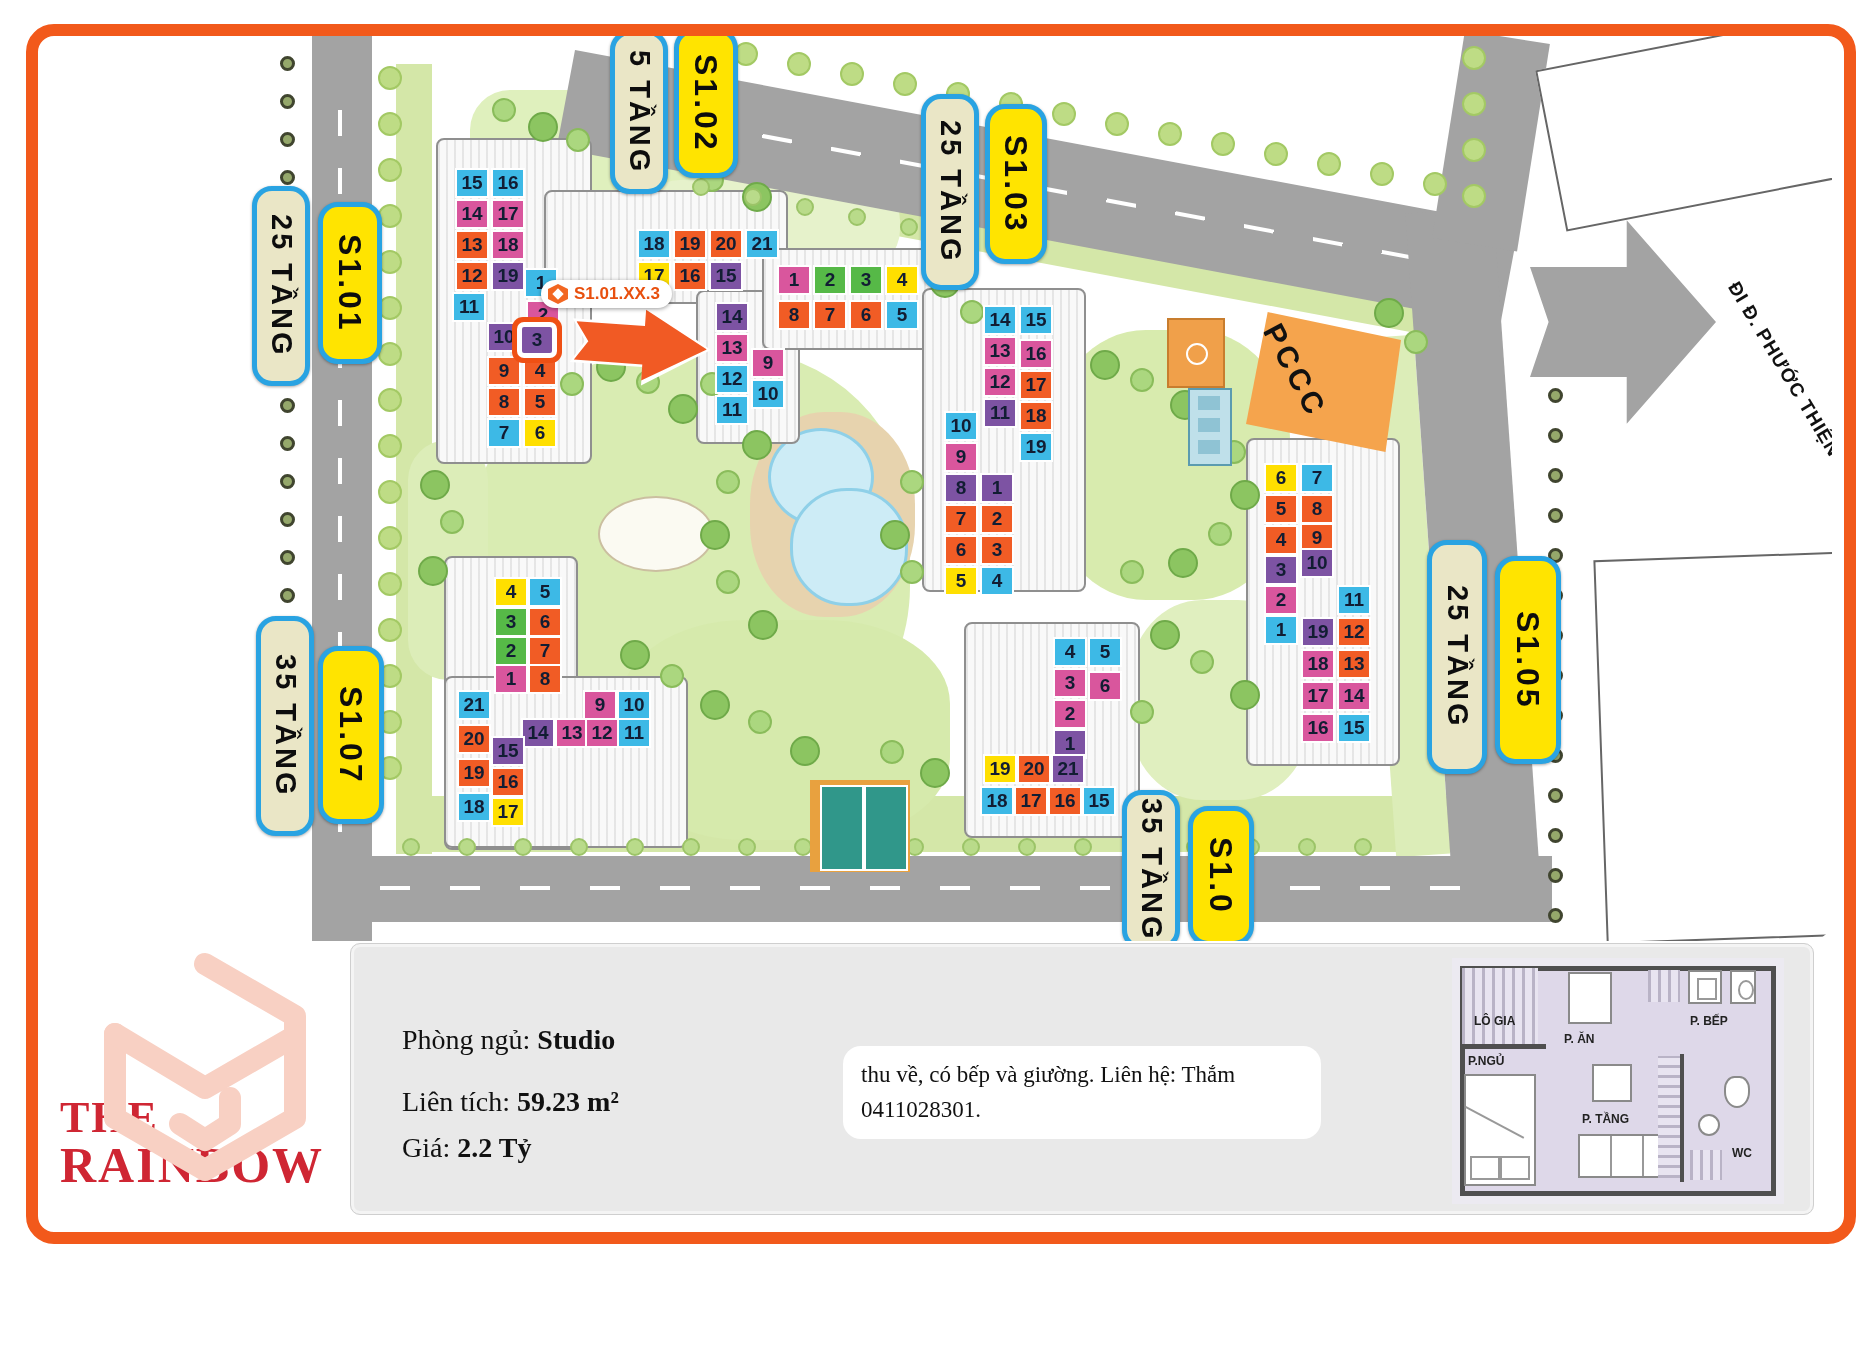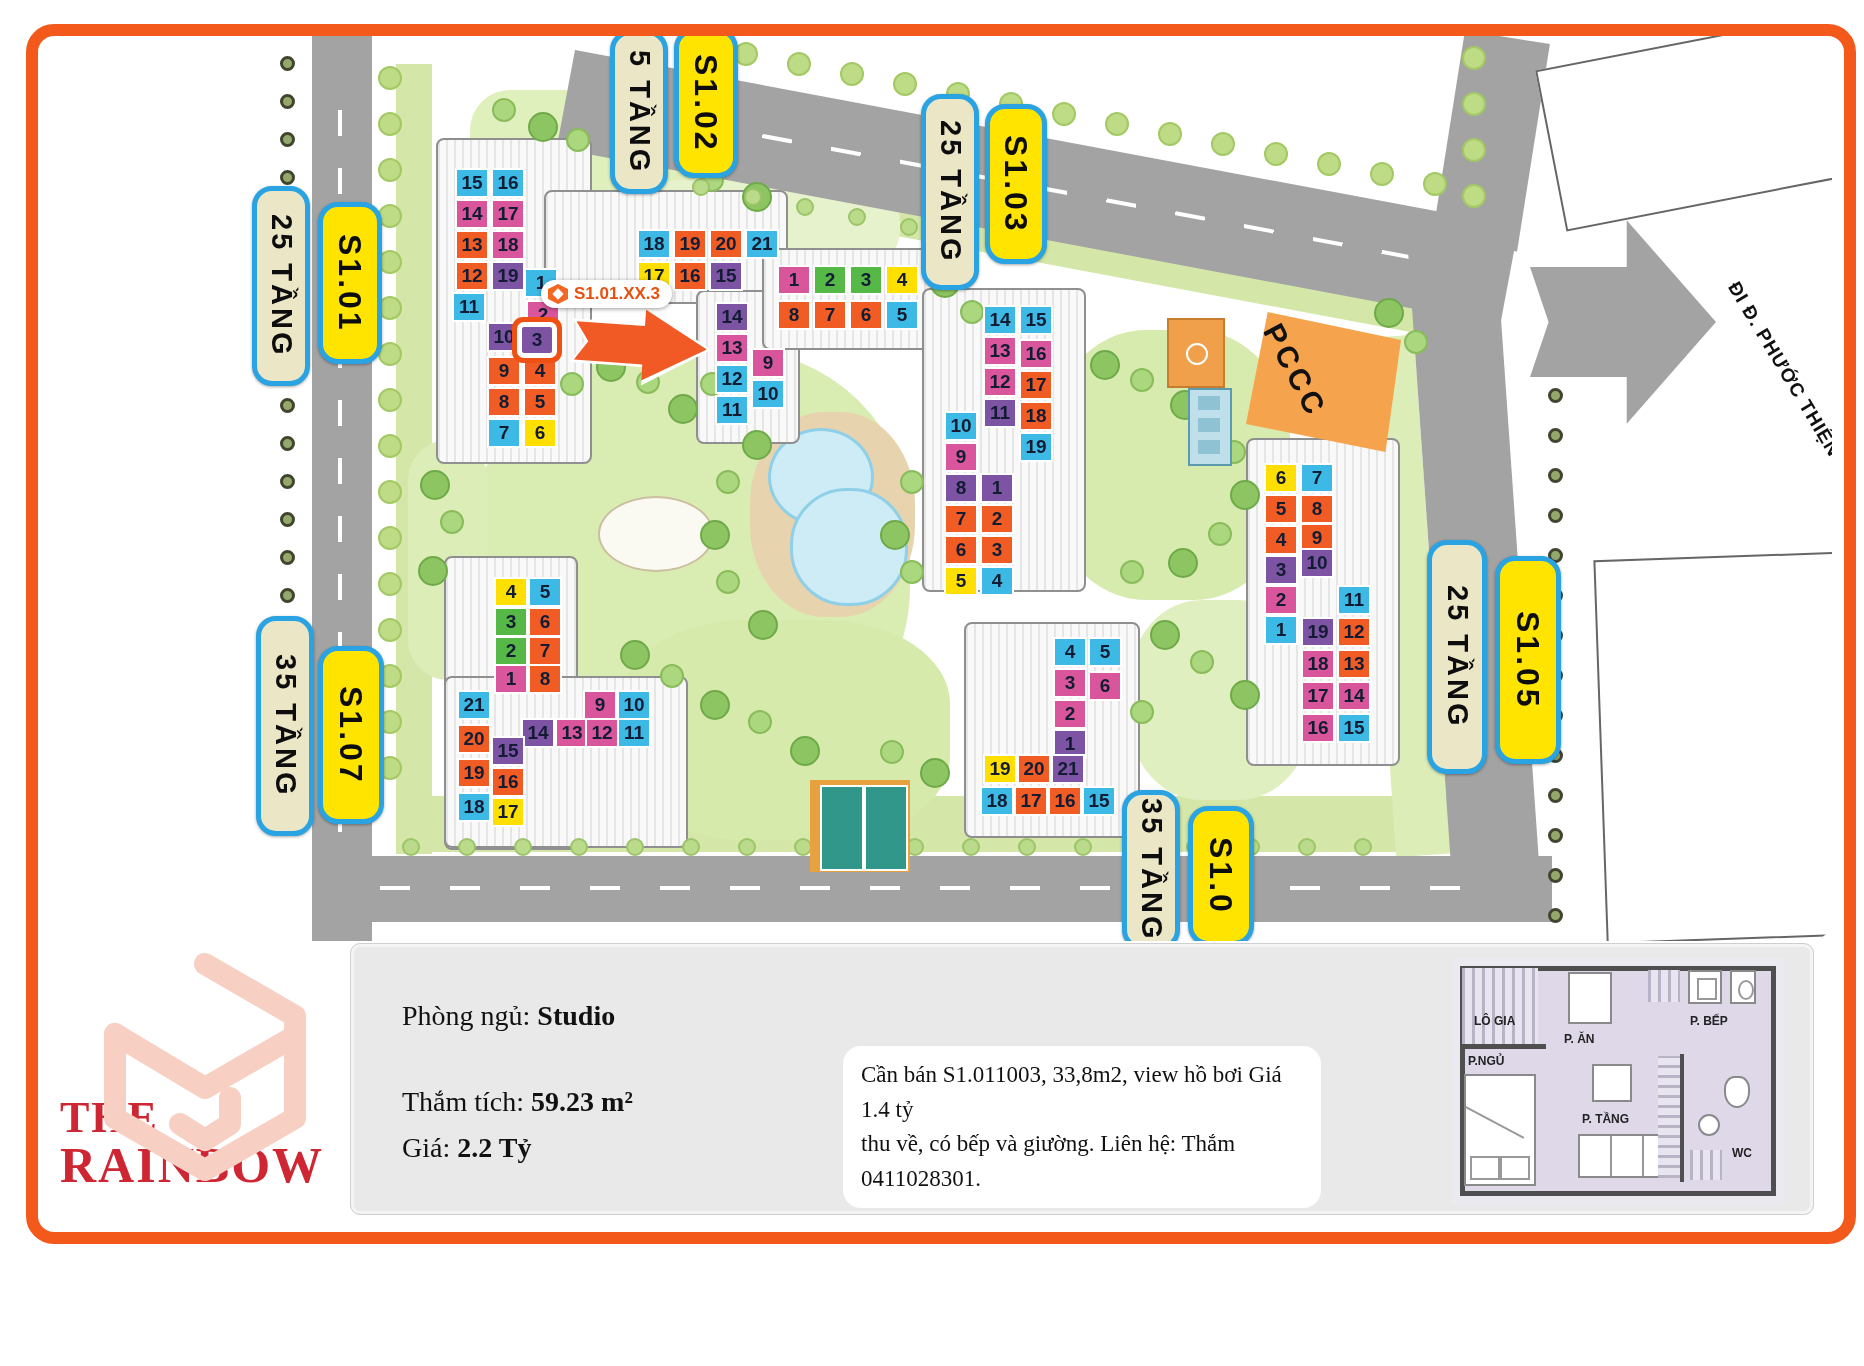--- a/index.html
+++ b/index.html
@@ -456,35 +456,34 @@
         <path d="M 100 176 L 125 192 L 150 176 L 150 150"></path>
       </g>
     </svg>
 
     <div class="brand-serif" style="left:10px;top:1095px;position:fixed;"></div>
   </div>
   <div class="brand-serif" style="left:60px;top:1092px;">THE</div>
   <div class="brand-serif" style="left:60px;top:1136px;font-size:50px;">RAINBOW</div>
 
   <div id="panel"></div>
-  <div class="inforow" style="top:1000px;">
+  <div class="inforow" style="top:1024px;">
     <span>Phòng ngủ:</span>
     <b>Studio</b>
   </div>
   <div class="inforow" style="top:1086px;">
-    <span>Thắm tích:</span>
+    <span>Liên tích:</span>
     <b>59.23</b>
     <b>m²</b>
   </div>
   <div class="inforow" style="top:1132px;">
     <span>Giá:</span>
     <b>2.2 Tỷ</b>
   </div>
   <div id="desc">
-    <div>Cần bán S1.011003, 33,8m2, view hồ bơi Giá 1.4 tỷ</div>
     <div>thu về, có bếp và giường. Liên hệ: Thắm 0411028301.</div>
   </div>
 
   <div id="fp">
     <div class="room"></div>
     <div class="hatch" style="left:10px;top:10px;width:76px;height:78px;"></div>
     <div class="wall" style="left:10px;top:86px;width:84px;height:5px;"></div>
     <div class="fpl" style="left:22px;top:56px;">LÔ GIA</div>
     <div class="fpl" style="left:16px;top:96px;">P.NGỦ</div>
     <div class="furn" style="left:12px;top:116px;width:72px;height:112px;">

